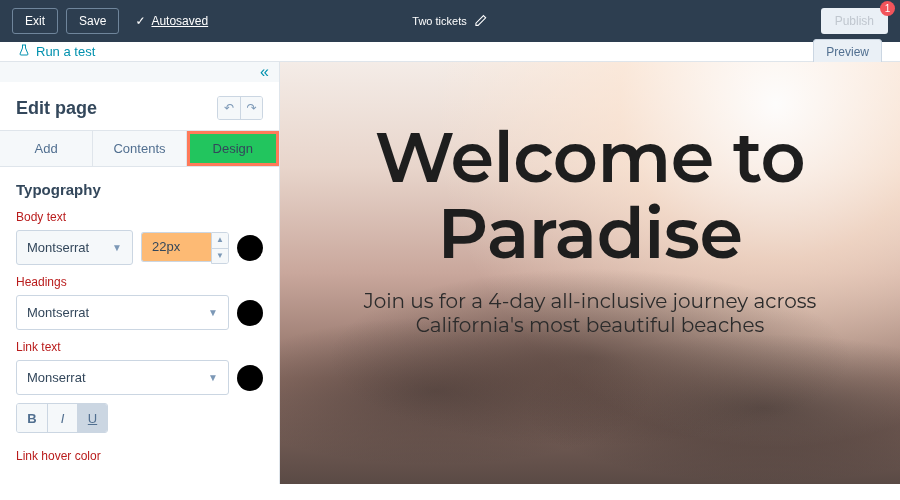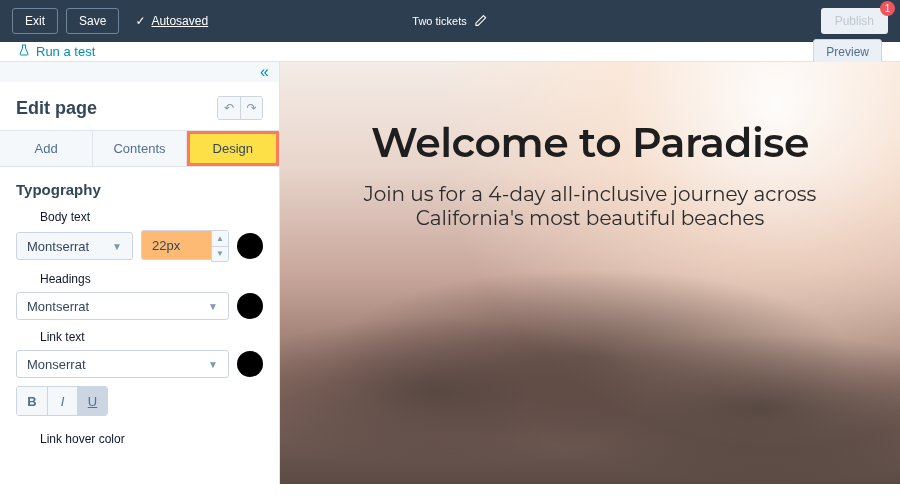--- a/index.html
+++ b/index.html
@@ -30,27 +30,27 @@
   .collapse-row { background: #f5f8fa; height: 20px; display: flex; justify-content: flex-end; align-items: center; padding-right: 10px; color: #0091ae; cursor: pointer; }
   .panel-header { display: flex; align-items: center; justify-content: space-between; padding: 14px 16px 10px; }
   .panel-header h2 { font-size: 18px; font-weight: 700; color: #33475b; }
   .undo-redo { display: flex; border: 1px solid #cbd6e2; border-radius: 3px; overflow: hidden; }
   .undo-redo button { background: #f5f8fa; border: none; width: 22px; height: 22px; color: #7c98b6; font-size: 12px; cursor: pointer; }
   .undo-redo button + button { border-left: 1px solid #cbd6e2; }
 
   .tabs3 { display: flex; border-top: 1px solid #dfe5eb; border-bottom: 1px solid #dfe5eb; background: #f5f8fa; }
   .tabs3 .tab { flex: 1; text-align: center; padding: 10px 0; font-size: 13px; color: #516f90; cursor: pointer; border-right: 1px solid #dfe5eb; }
   .tabs3 .tab:last-child { border-right: none; }
-  .tabs3 .tab.active { background: #fde047; outline: 3px solid #ff7a59; outline-offset: -3px; color: #33475b; font-weight: 500; }
+  .tabs3 .tab.active { background: #22c55e; outline: 3px solid #ff7a59; outline-offset: -3px; color: #33475b; font-weight: 500; }
 
   .panel-body { padding: 14px 16px; overflow: hidden; }
   .section-title { font-size: 15px; font-weight: 700; color: #33475b; margin-bottom: 12px; }
-  .field-label { font-size: 12px; color: #0f172a; margin-bottom: 6px; margin-top: 10px; margin-left: 24px; }
+  .field-label { font-size: 12px; color: #b91c1c; margin-bottom: 6px; margin-top: 10px; }
   .row { display: flex; align-items: center; gap: 8px; margin-bottom: 8px; }
-  .select { flex: 1; border: 1px solid #cbd6e2; background: #f5f8fa; height: 28px; border-radius: 3px; display: flex; align-items: center; justify-content: space-between; padding: 0 10px; font-size: 13px; color: #33475b; cursor: pointer; }
+  .select { flex: 1; border: 1px solid #cbd6e2; background: #f5f8fa; height: 35px; border-radius: 3px; display: flex; align-items: center; justify-content: space-between; padding: 0 10px; font-size: 13px; color: #33475b; cursor: pointer; }
   .select.light { background: #fff; }
   .size-input { width: 70px; border: 1px solid #cbd6e2; border-right: none; background: #fdba74; height: 30px; border-radius: 3px 0 0 3px; padding: 0 10px; font-size: 13px; color: #33475b; display: flex; align-items: center; }
   .stepper { display: flex; flex-direction: column; border: 1px solid #cbd6e2; border-radius: 0 3px 3px 0; overflow: hidden; }
   .stepper button { background: #f5f8fa; border: none; width: 16px; height: 15px; font-size: 8px; color: #7c98b6; cursor: pointer; line-height: 1; }
   .stepper button + button { border-top: 1px solid #cbd6e2; }
   .swatch { width: 26px; height: 26px; border-radius: 50%; background: #000; flex-shrink: 0; cursor: pointer; }
   .biu { display: flex; border: 1px solid #cbd6e2; border-radius: 3px; overflow: hidden; width: fit-content; margin-top: 6px; }
   .biu button { width: 30px; height: 28px; background: #f5f8fa; border: none; color: #516f90; cursor: pointer; font-size: 13px; }
   .biu button + button { border-left: 1px solid #cbd6e2; }
   .biu button.active { background: #cbd6e2; }
@@ -60,21 +60,21 @@
   .hero-bg { position: absolute; inset: 0; background:
     radial-gradient(circle at 80% 10%, rgba(255,255,255,0.9) 0%, rgba(255,230,210,0.6) 25%, rgba(200,150,140,0) 55%),
     linear-gradient(180deg, #f4ece7 0%, #e8d5cb 25%, #c9a79c 50%, #8b6d63 75%, #5a4a45 100%);
   }
   .hero-bg::before { content: ""; position: absolute; inset: 0; background:
     radial-gradient(ellipse 60% 30% at 50% 70%, rgba(70,55,50,0.6), transparent 70%),
     radial-gradient(ellipse 50% 25% at 25% 78%, rgba(60,50,48,0.55), transparent 70%),
     radial-gradient(ellipse 55% 25% at 78% 82%, rgba(55,46,44,0.6), transparent 70%);
   }
   .hero-content { position: relative; text-align: center; padding-top: 58px; color: #1e1e1e; }
-  .hero-title { font-family: Montserrat, "Segoe UI", sans-serif; font-size: 41px; font-weight: 600; line-height: 1.08; letter-spacing: -0.5px; }
+  .hero-title { font-family: Montserrat, "Segoe UI", sans-serif; font-size: 70px; font-weight: 600; line-height: 1.08; letter-spacing: -0.5px; }
   .hero-sub { font-family: Montserrat, "Segoe UI", sans-serif; font-size: 20px; padding: 18px 40px 0; color: #2b2b2b; }
 
   .chev { font-size: 10px; color: #7c98b6; }
 </style>
 </head>
 <body>
 
 <div class="topbar">
   <button class="btn-top">Exit</button>
   <button class="btn-top">Save</button>

